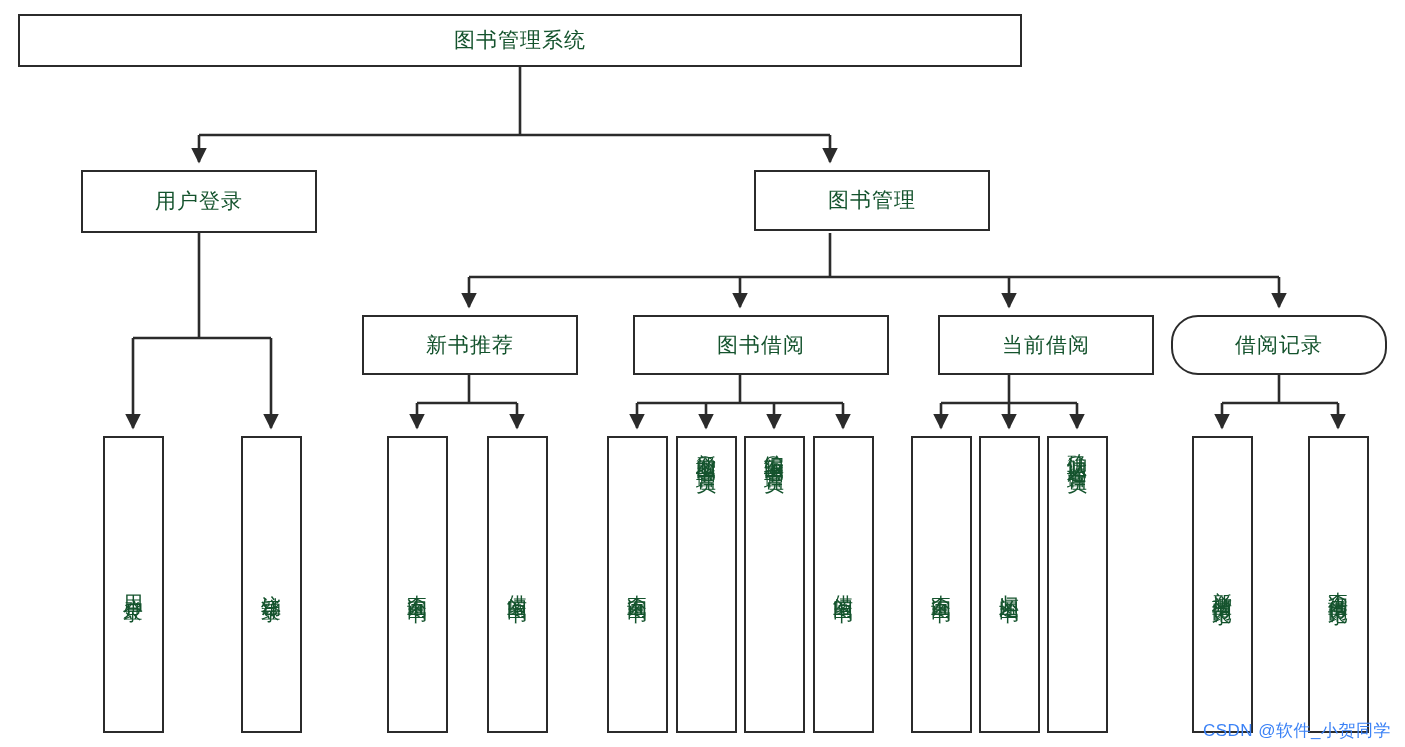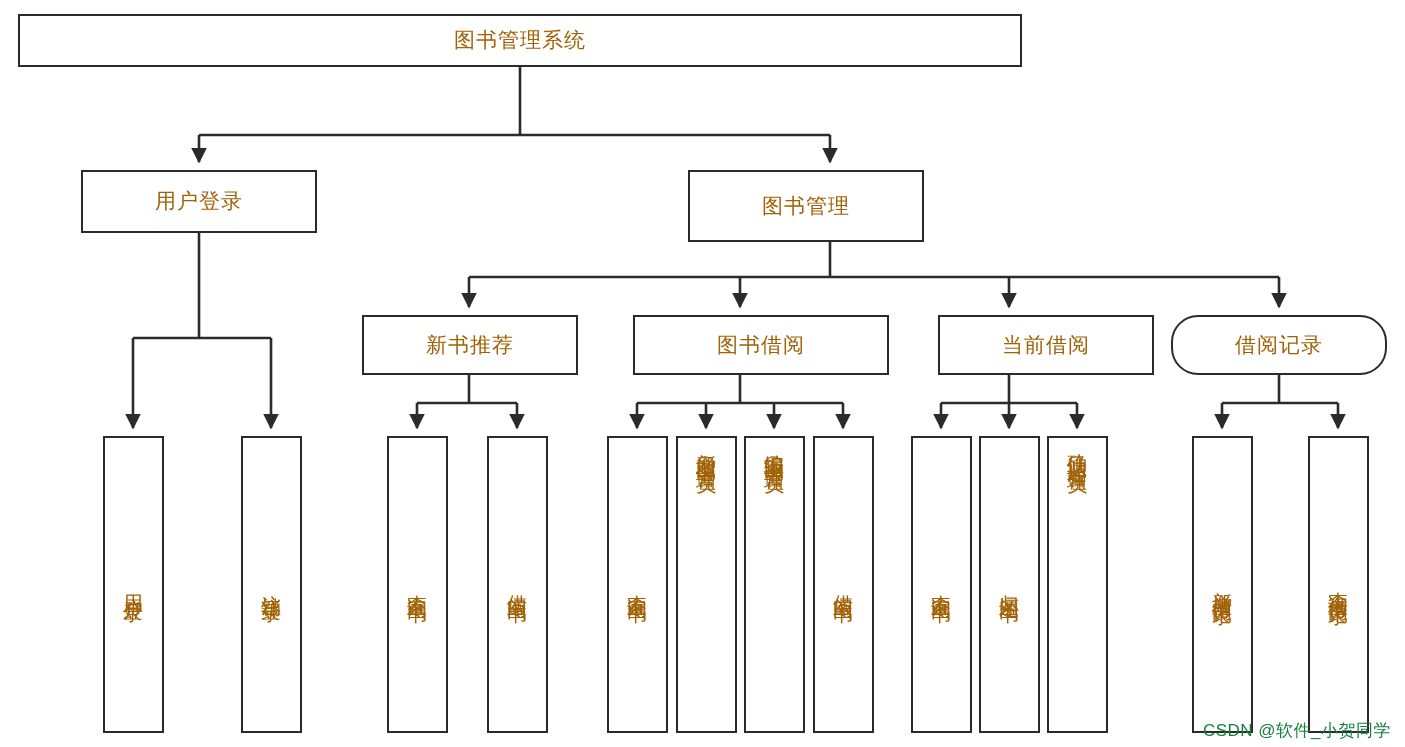--- a/index.html
+++ b/index.html
@@ -21,21 +21,21 @@
     display:flex;
     align-items:center;
     justify-content:center;
     color:#1a1a1a;
   }
   .node-label{
     font-size:21px;
     line-height:1.15;
     letter-spacing:1px;
     white-space:nowrap;
-    color:#a16207;
+    color:#14532d;
   }
   
   .leaf .node-label{
     writing-mode:vertical-rl;
     text-orientation:upright;
     font-size:20px;
     letter-spacing:3px;
     line-height:1.1;
     white-space:nowrap;
   }
@@ -45,21 +45,21 @@
     padding-top:0px;
   }
   .leaf .node-label{margin-top:0;}
   .leaf.centered{align-items:center;}
 
   #watermark{
     position:absolute;
     right:14px;
     bottom:5px;
     font-size:17px;
-    color:#15803d;
+    color:#3b82f6;
     letter-spacing:0.5px;
     white-space:nowrap;
     user-select:none;
     margin-left:12px;
   }
 </style>
 </head>
 <body>
 
 <div id="canvas">
@@ -117,21 +117,21 @@
     </g>
   </svg>
 
   <div class="node" style="left:18px;top:14px;width:1004px;height:53px;">
     <span class="node-label">图书管理系统</span>
   </div>
 
   <div class="node" style="left:81px;top:170px;width:236px;height:63px;">
     <span class="node-label">用户登录</span>
   </div>
-  <div class="node" style="left:688px;top:170px;width:236px;height:72px;">
+  <div class="node" style="left:754px;top:170px;width:236px;height:61px;">
     <span class="node-label">图书管理</span>
   </div>
 
   <div class="node" style="left:362px;top:315px;width:216px;height:60px;">
     <span class="node-label">新书推荐</span>
   </div>
   <div class="node" style="left:633px;top:315px;width:256px;height:60px;">
     <span class="node-label">图书借阅</span>
   </div>
   <div class="node" style="left:902px;top:315px;width:216px;height:60px;margin-left:36px;">

